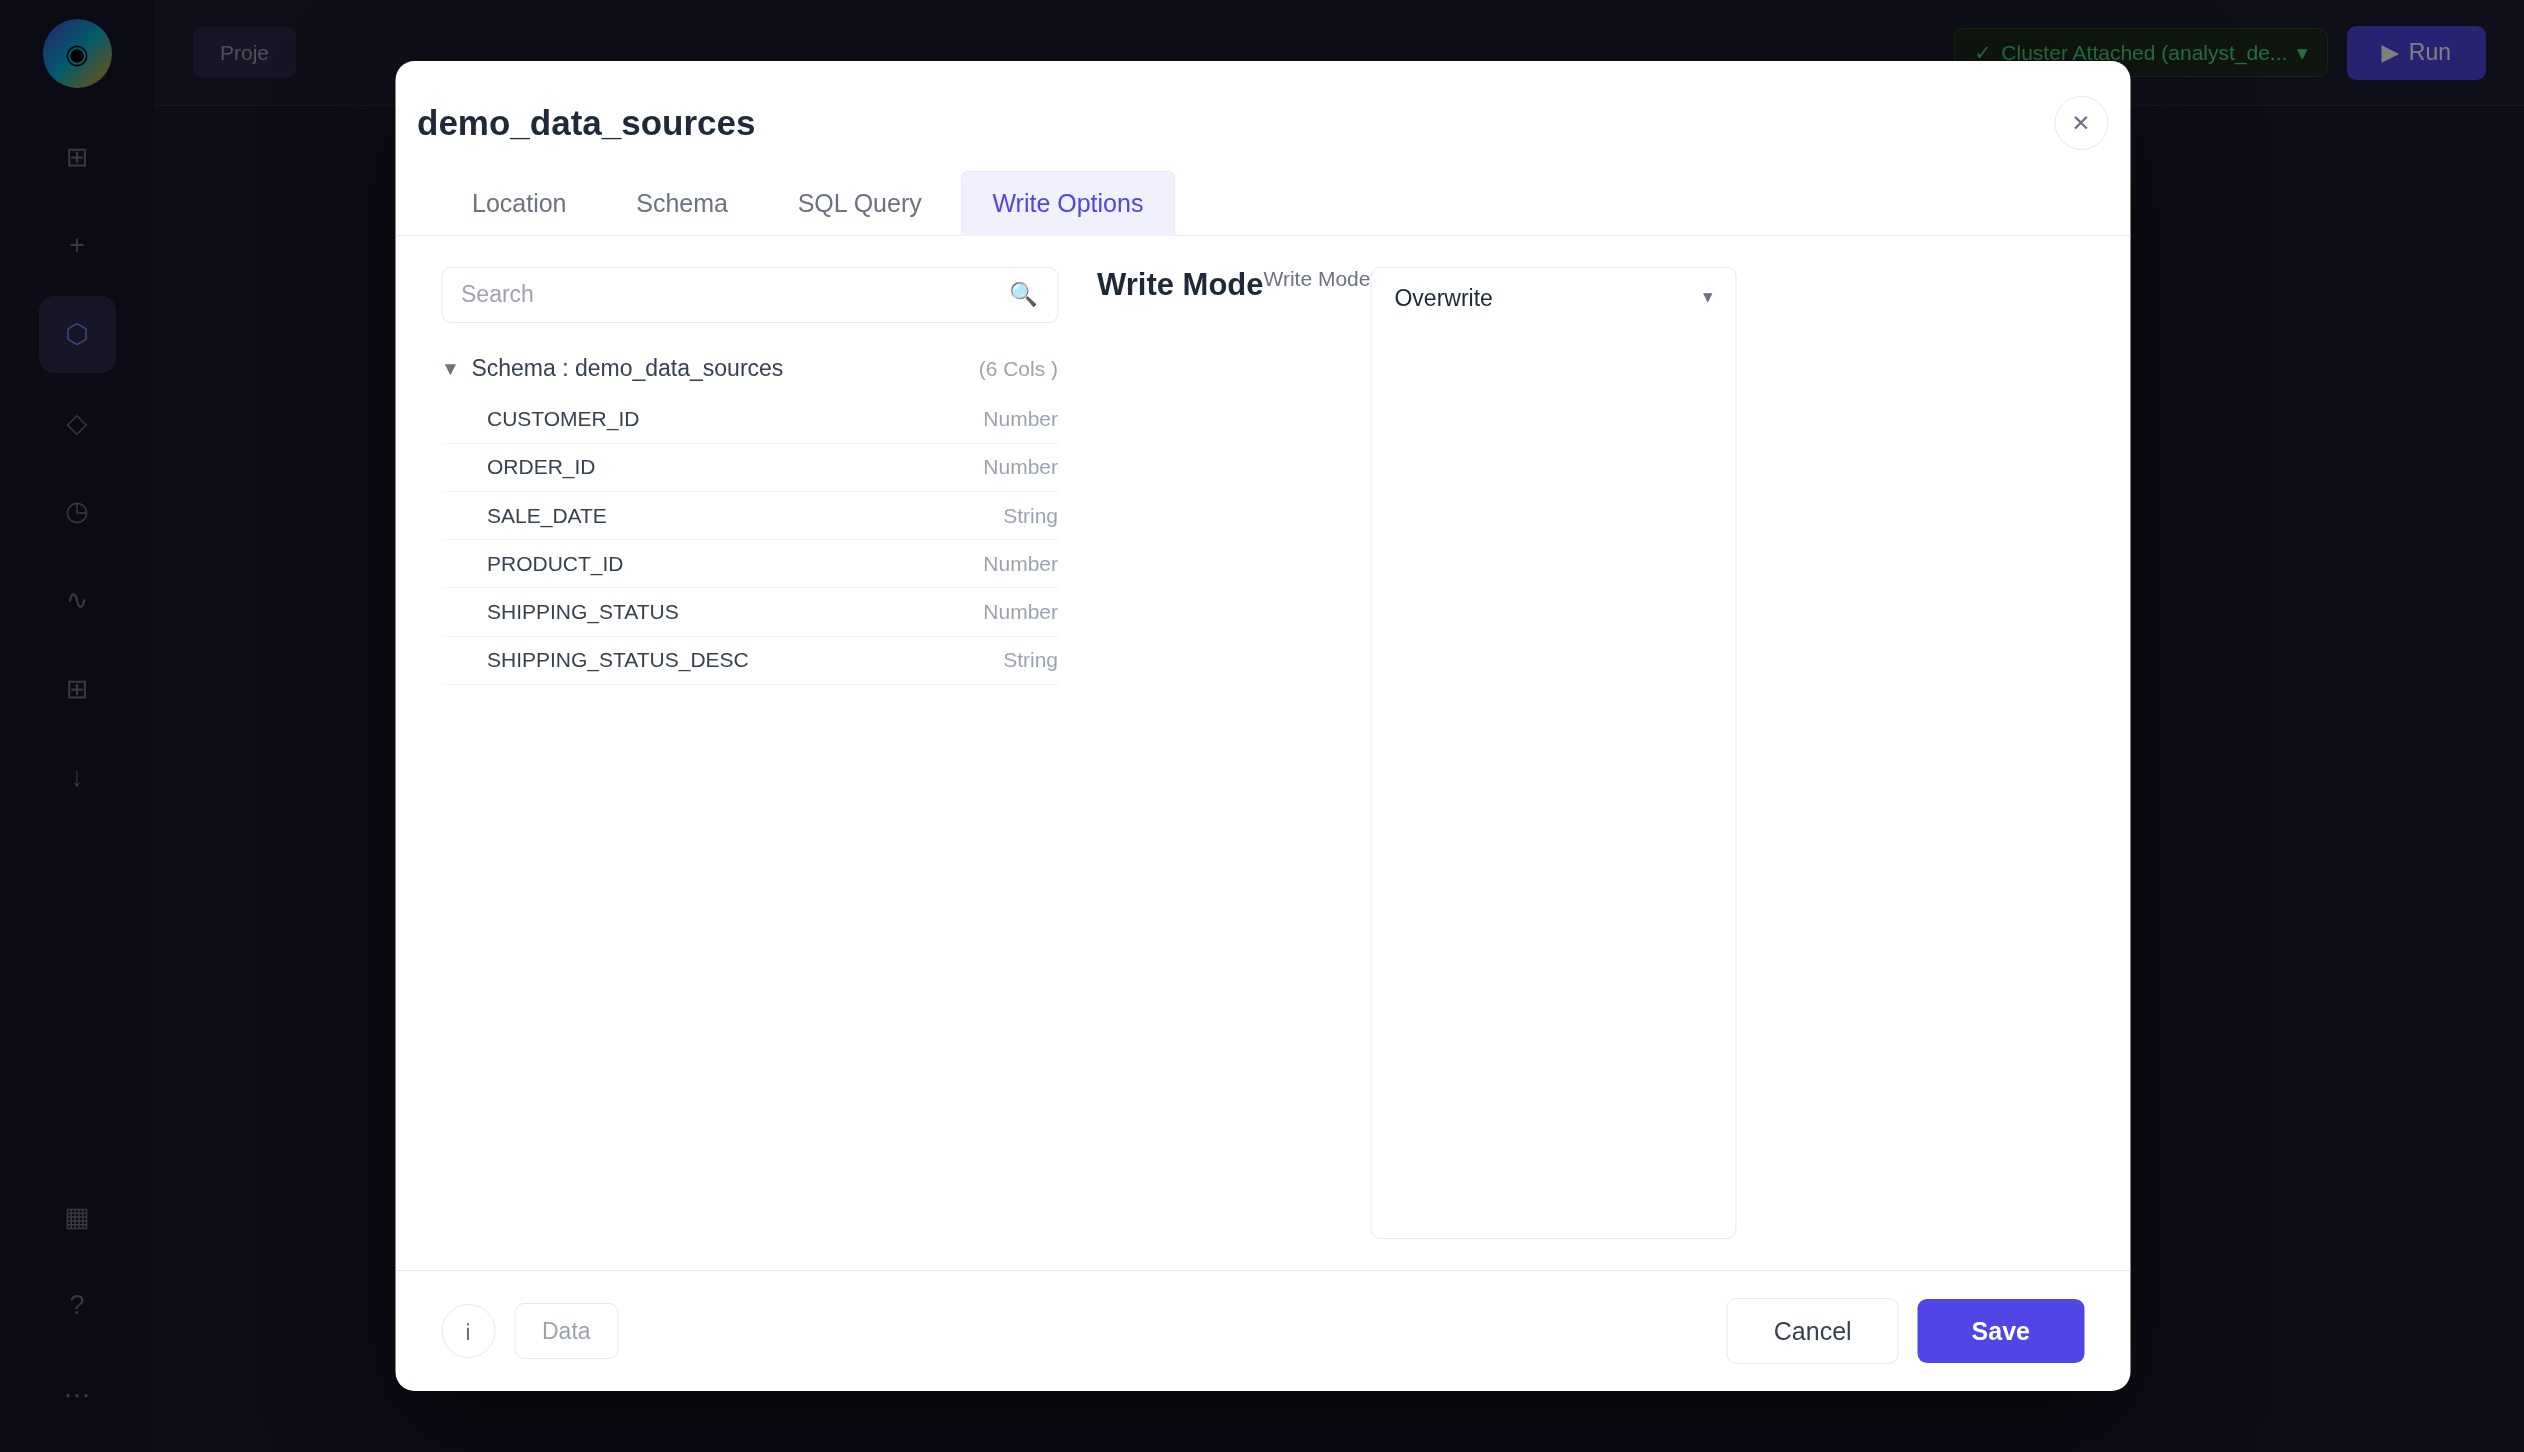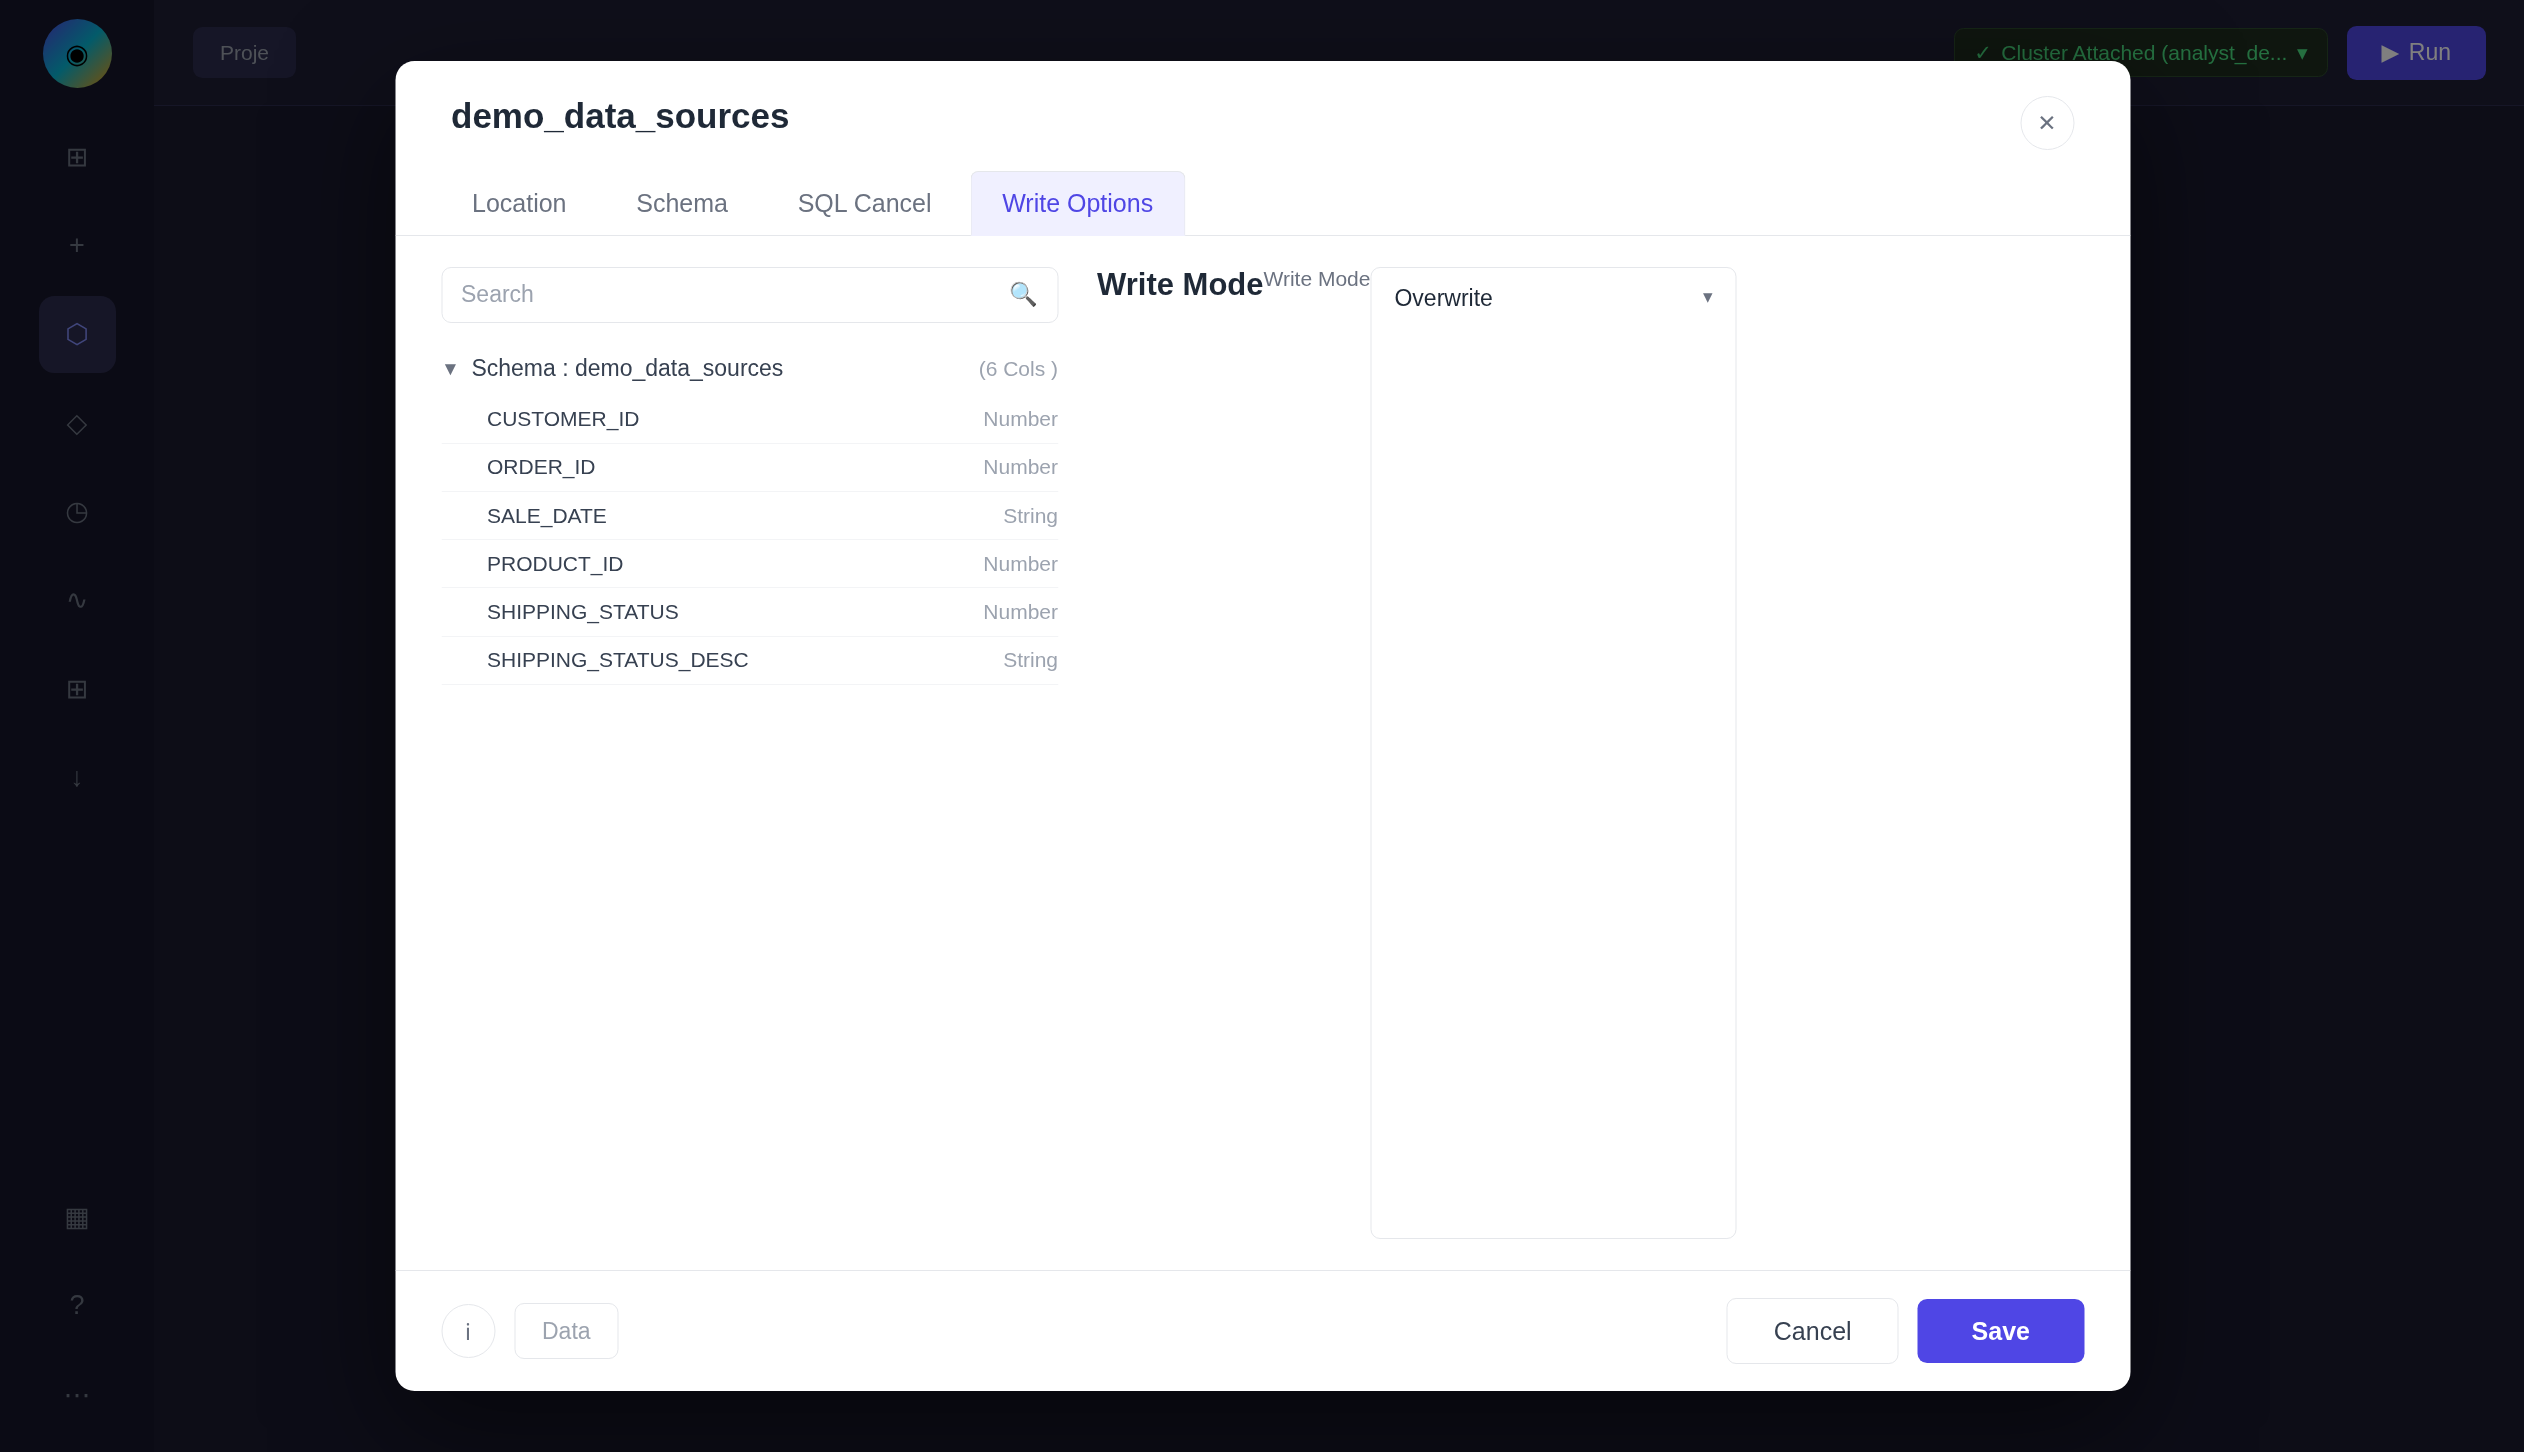--- a/index.html
+++ b/index.html
@@ -135,22 +135,22 @@
       height: 1330px;
       z-index: 20;
       display: flex;
       flex-direction: column;
       overflow: hidden;
       box-shadow: 0 39px 116px rgba(0,0,0,0.5);
     }
 
     .modal-header {
       display: flex;
-      align-items: flex-start;
-      padding: 35px 56px 0;
+      align-items: center;
+      padding: 35px 22px 0;
       gap: 19px;
     }
     .modal-title {
       font-size: 35px;
       font-weight: 600;
       color: #1f2937;
       flex: 1;
     }
     .close-btn {
       width: 54px;
@@ -400,21 +400,21 @@
 <div class="modal">
 
   <div class="modal-header">
     <span class="modal-title">demo_data_sources</span>
     <button class="close-btn">✕</button>
   </div>
 
   <div class="modal-tabs">
     <button class="tab">Location</button>
     <button class="tab">Schema</button>
-    <button class="tab">SQL Cancel</button>
+    <button class="tab">SQL Query</button>
     <button class="tab active">Write Options</button>
   </div>
 
   <div class="modal-body">
 
     <div class="schema-panel">
       <div class="search-box">
         <input type="text" placeholder="Search" style="">
         <span class="search-icon">🔍</span>
       </div>

